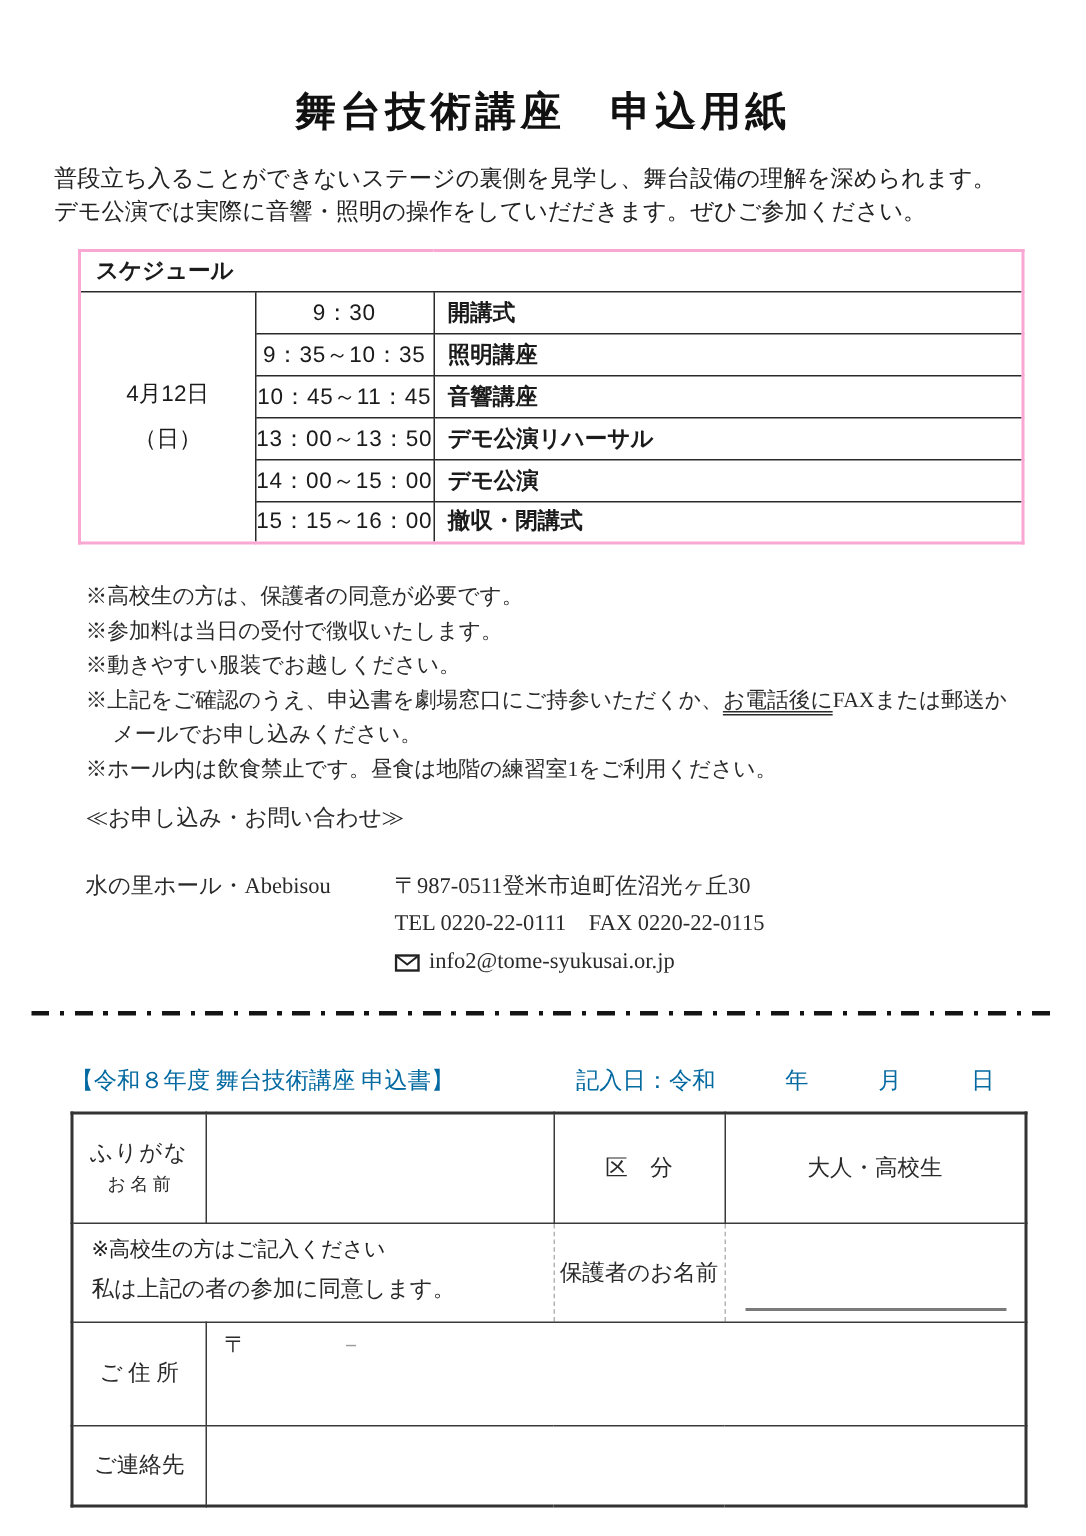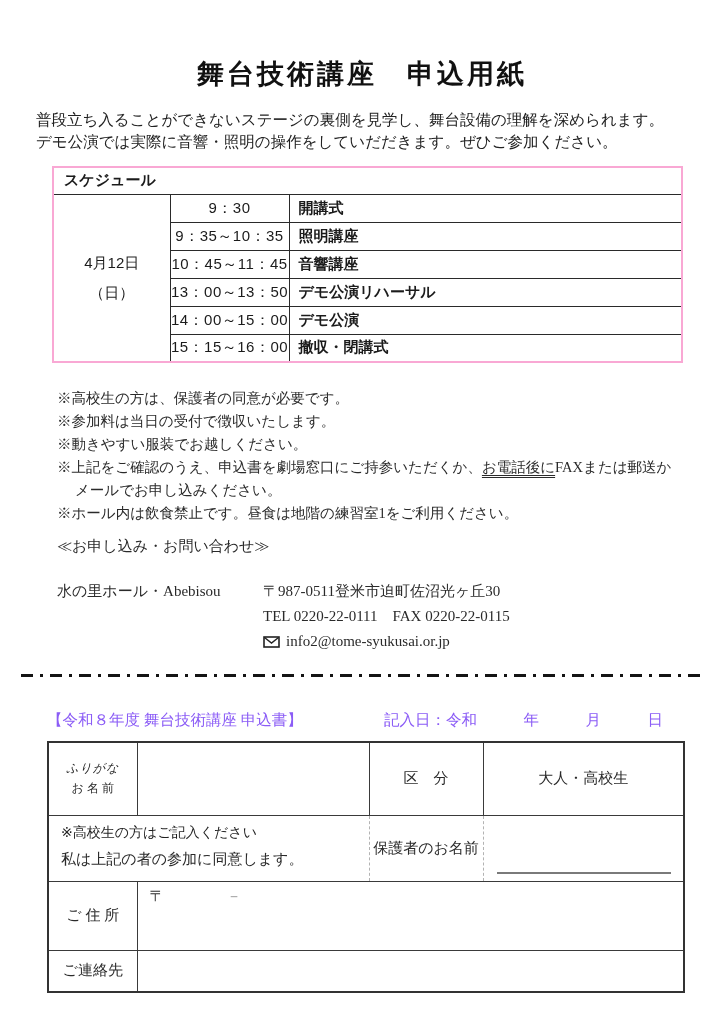--- a/index.html
+++ b/index.html
@@ -42,30 +42,30 @@
   .envelope-icon svg { display:block; }
 
   
   .separator { margin:20px 0 0 21px; width:683px; height:3px;
     background:repeating-linear-gradient(90deg,#141414 0 12px,transparent 12px 19px,
                #141414 19px 22px,transparent 22px 29px); }
 
   
   .form-header { margin:33px 47px 0 47px; width:636px; display:flex;
                  justify-content:space-between; align-items:baseline;
-                 font-family:"Liberation Serif","DejaVu Serif",serif; font-size:15.5px; color:#8b5cf6; }
+                 font-family:"Liberation Serif","DejaVu Serif",serif; font-size:15.5px; color:#0369a1; }
   .form-fill-date { padding-right:20px; }
 
   .form-table { margin:10px 0 0 47px; width:636px; border:2px solid #333; }
   .form-table td { border:1.5px solid #3a3a3a;
                    font-family:"Liberation Serif","DejaVu Serif",serif; font-size:15px; color:#2a2a2a; }
-  tr.fr1 { height:73px; } tr.fr2 { height:66px; } tr.fr3 { height:69px; } tr.fr4 { height:42px;margin-top:40px; }
+  tr.fr1 { height:73px; } tr.fr2 { height:66px; } tr.fr3 { height:69px; } tr.fr4 { height:54px;margin-top:40px; }
 
   .label-cell { text-align:center; vertical-align:middle; }
-  .kana-label { font-size:12px; letter-spacing:1px;font-style:italic; }
+  .kana-label { font-size:15px; letter-spacing:1px; }
   .name-label { font-size:12px; margin-top:3px; }
   .category-label-cell, .category-value-cell { text-align:center; vertical-align:middle;margin-left:24px; }
 
   .consent-cell { padding:8px 12px; vertical-align:top; }
   .consent-note { font-family:"Liberation Sans","DejaVu Sans",sans-serif; font-size:14px; color:#1f1f1f; }
   .consent-statement { margin-top:8px; font-size:15px; }
   .guardian-cell { text-align:center; vertical-align:middle; font-size:14.5px;
                    border-left:1px dashed #b3b3b3 !important;
                    border-right:1px dashed #b3b3b3 !important; }
   .consent-cell { border-right:1px dashed #b3b3b3 !important; }

